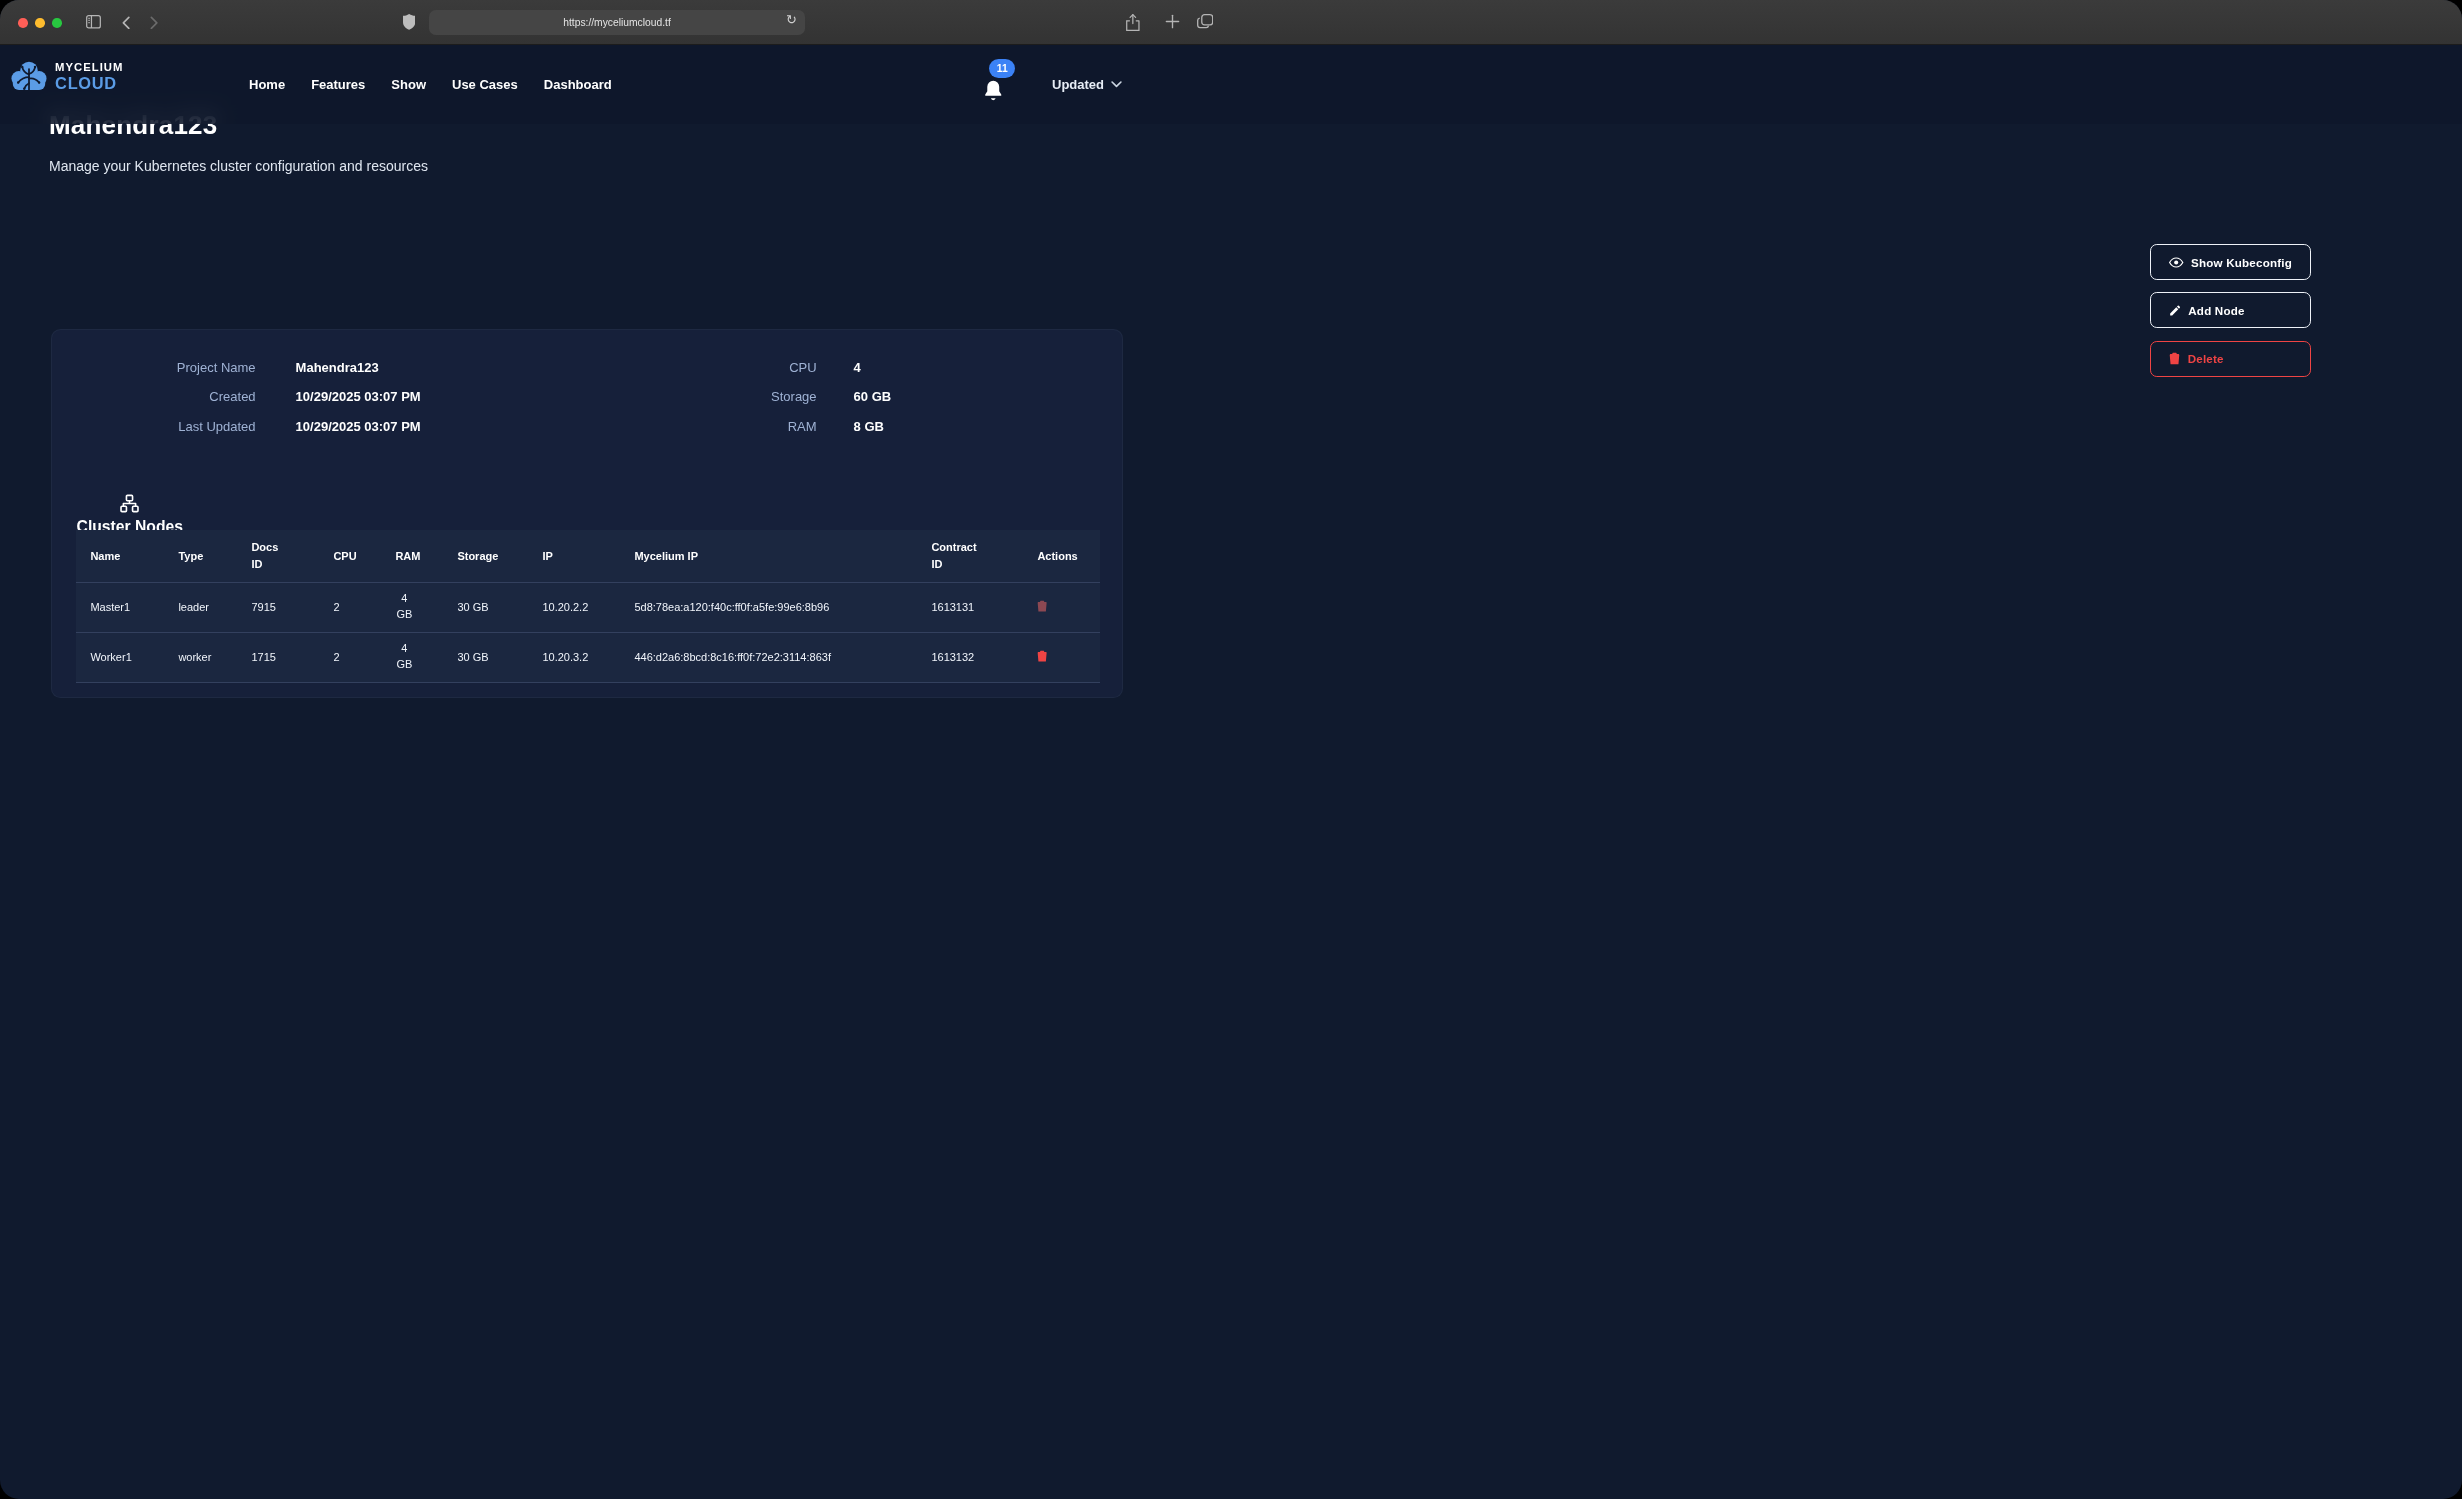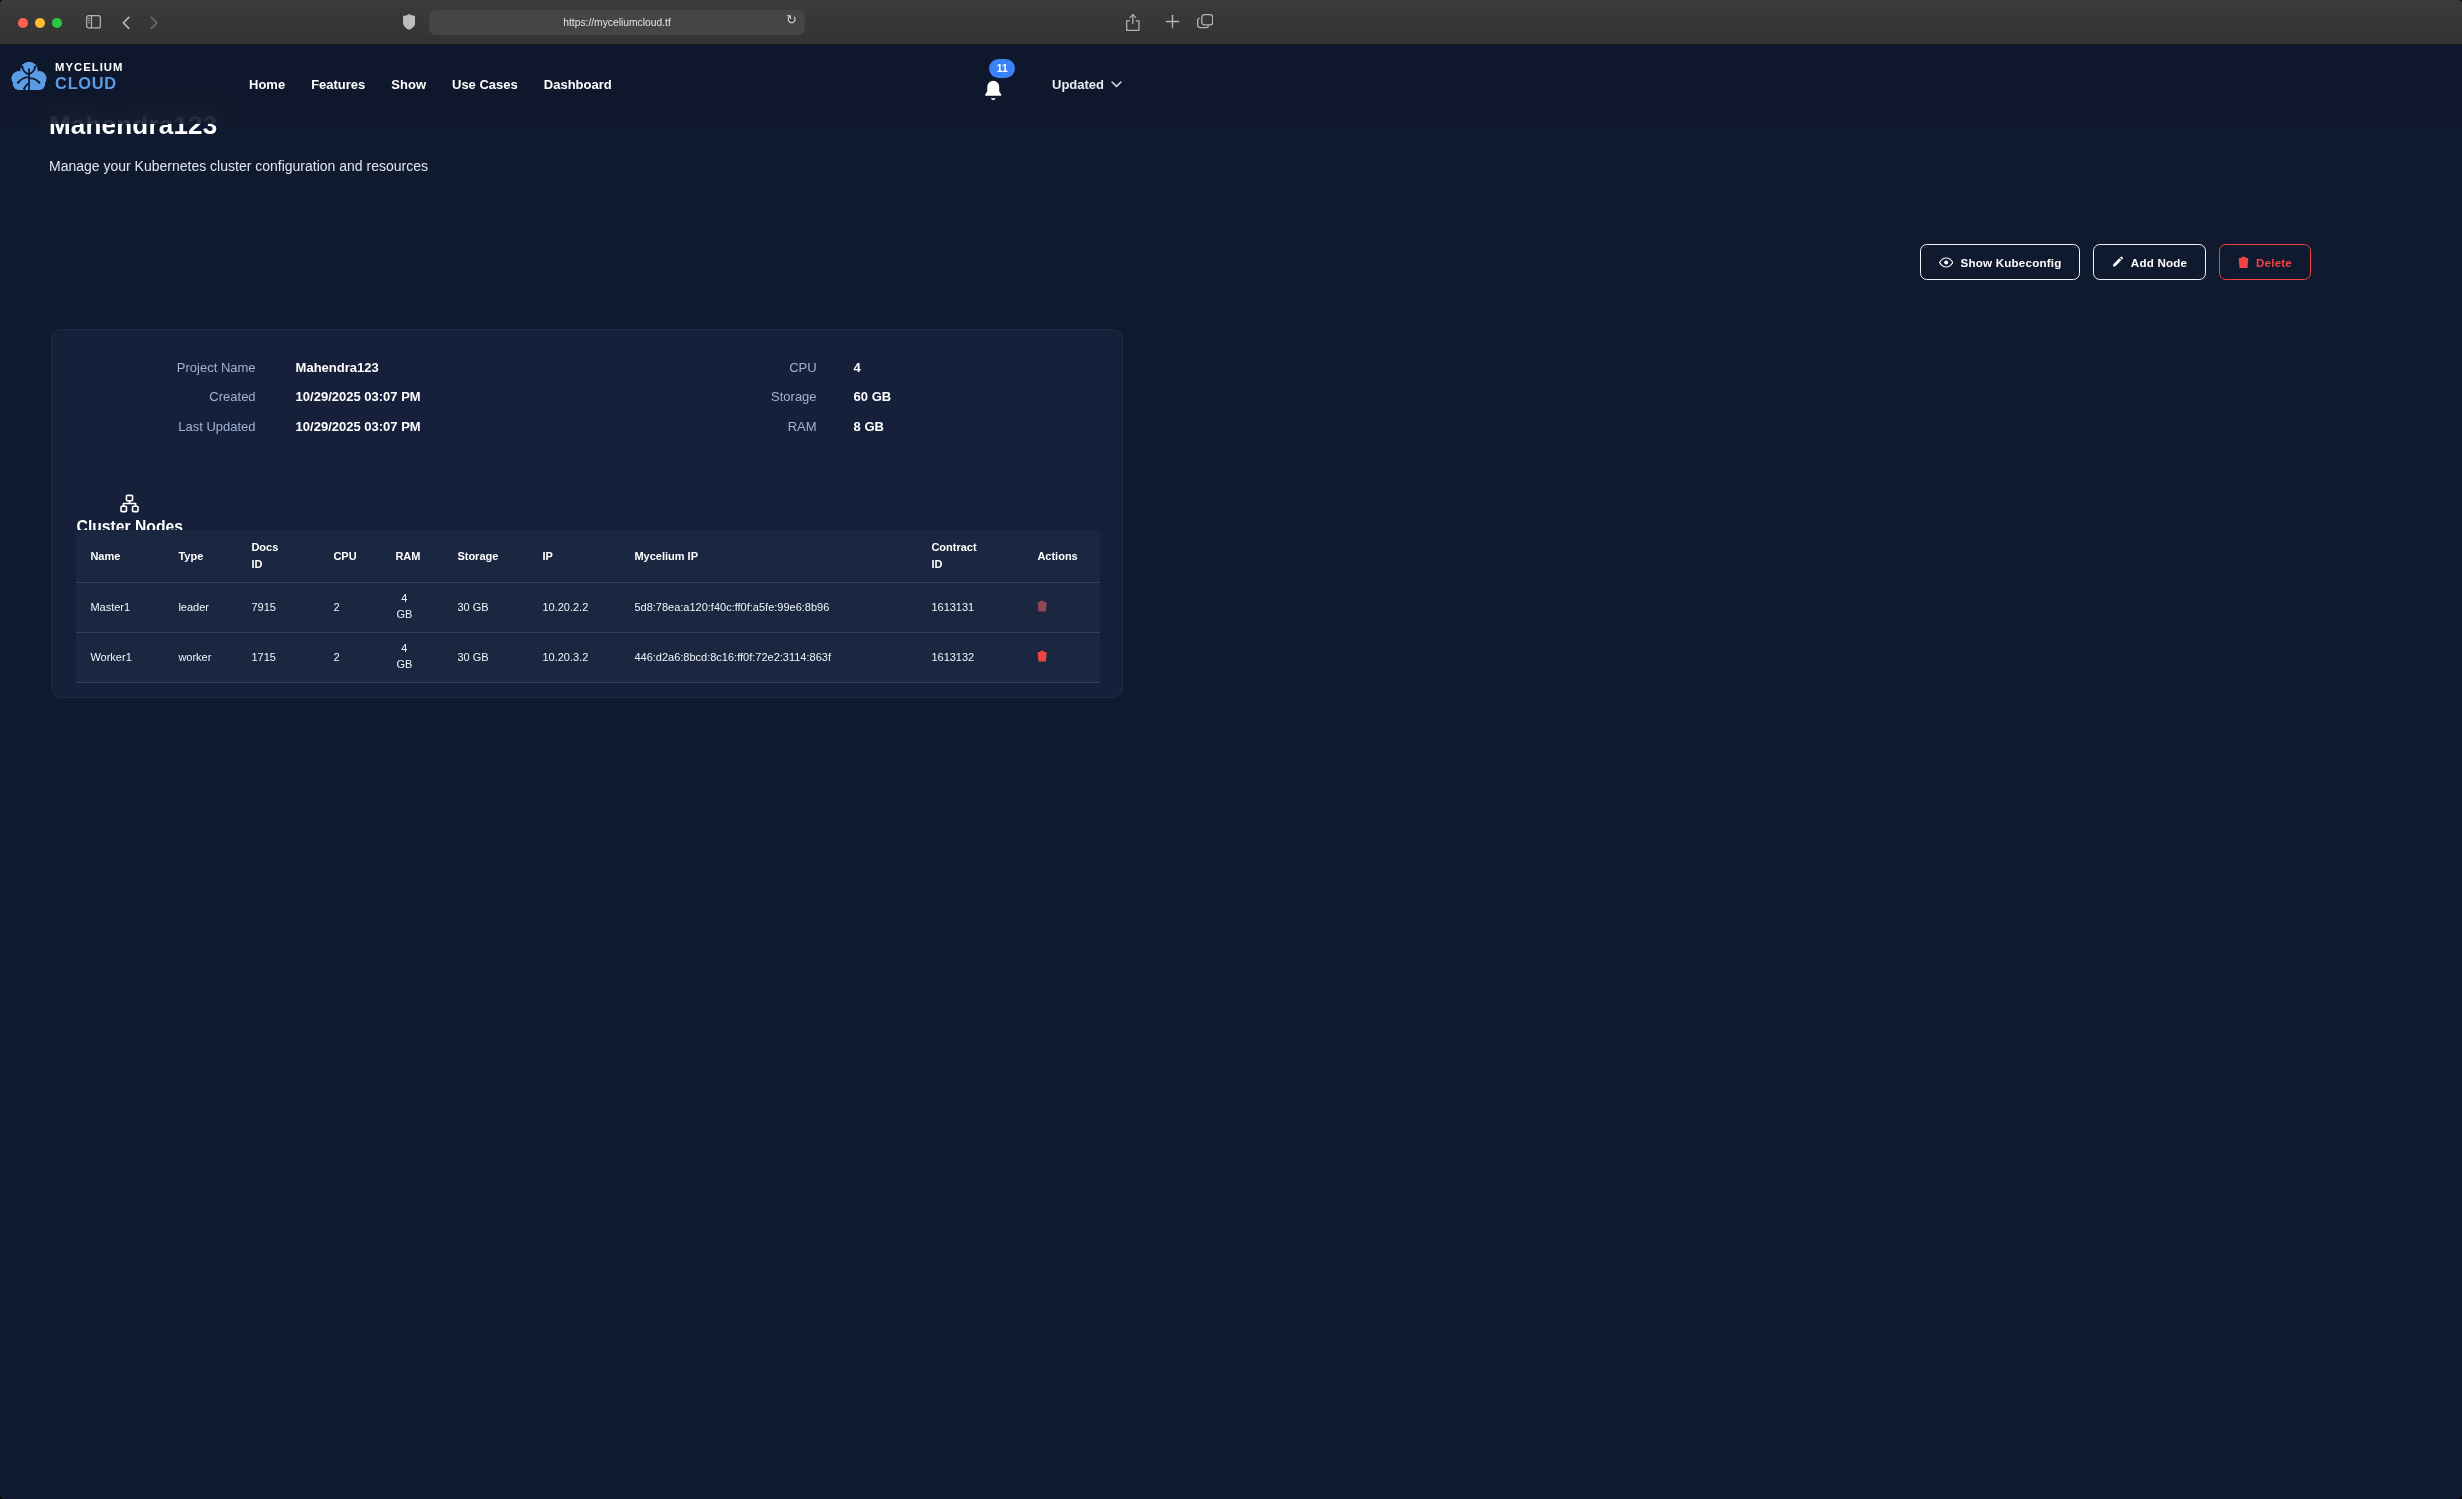--- a/index.html
+++ b/index.html
@@ -1,17 +1,17 @@
 <!DOCTYPE html>
 <html style="font-size:11px"><head>
 <meta charset="utf-8">
 <style>
   html,body{margin:0;padding:0;background:#000;}
   body{width:1231px;height:750px;font-family:"Liberation Sans",sans-serif;-webkit-font-smoothing:antialiased;}
-  .window{position:absolute;inset:0;border-radius:4px;overflow:hidden;background:#101a2e;}
+  .window{position:absolute;inset:0;border-radius:19px;overflow:hidden;background:#101a2e;}
 
   
   .chrome{position:relative;height:44px;background:linear-gradient(#3b3b3b,#333333);border-bottom:0.7px solid #1c1c1c;}
   .tl{position:absolute;top:18px;width:9.6px;height:9.6px;border-radius:50%;}
   .tl.red{left:18px;background:#ff5f57;}
   .tl.yellow{left:35px;background:#febc2e;}
   .tl.green{left:52px;background:#28c840;}
   .chrome-ico{position:absolute;top:15px;color:#b5b5b5;}
   .urlbar{position:absolute;left:429px;top:9.6px;width:376px;height:25px;border-radius:6.8px;background:#454545;display:flex;align-items:center;justify-content:center;}
   .url-text{color:#e4e4e4;font-size:10.3px;}
@@ -31,21 +31,21 @@
   .nav-link{color:#ffffff;font-size:13px;font-weight:700;cursor:pointer;}
   .bell-wrap{position:absolute;left:983px;top:12.3px;width:41px;height:55px;}
   .badge{position:absolute;left:6.2px;top:1.4px;min-width:16.4px;height:19px;padding:0 4.8px;border-radius:10.3px;background:#3b82f6;color:#fff;font-size:10.3px;font-weight:700;display:flex;align-items:center;justify-content:center;}
   .bell{position:absolute;left:0px;top:22.6px;}
   .user{position:absolute;left:1052px;top:0;height:79px;display:flex;align-items:center;gap:6.8px;cursor:pointer;}
   .user-name{color:#e7edf6;font-size:13px;font-weight:700;}
 
   .subtitle{position:absolute;left:49px;top:113px;font-size:14px;color:#dfe6f0;}
 
   
-  .actions{position:absolute;top:199px;right:151px;display:flex;gap:12.3px;}
+  .actions{position:absolute;top:199px;right:151px;display:flex;gap:12.3px;flex-direction:column;}
   .btn{height:36px;padding:0 18px;border-radius:6.8px;background:transparent;border:1px solid #eef2f8;color:#ffffff;font-size:11.6px;font-weight:700;font-family:inherit;display:flex;align-items:center;gap:7.5px;cursor:pointer;letter-spacing:0.2px;}
   .btn.danger{border-color:#ef4444;color:#ef4444;}
 
   
   .panel{position:absolute;left:51px;top:284px;width:1072px;height:369px;background:#16203a;border:0.7px solid rgba(148,163,184,.07);border-radius:9.6px;box-sizing:border-box;}
   .details{position:absolute;left:24.6px;top:24.6px;right:24.6px;height:130px;}
   .dgrid{display:grid;row-gap:14.4px;align-items:center;}
   .d-left{position:absolute;left:0;top:5.5px;grid-template-columns:179px 287px;column-gap:40px;}
   .d-right{position:absolute;left:677px;top:5.5px;grid-template-columns:63px 226px;column-gap:37px;}
   .dlabel{color:#9fb2d4;font-size:13px;text-align:right;}

